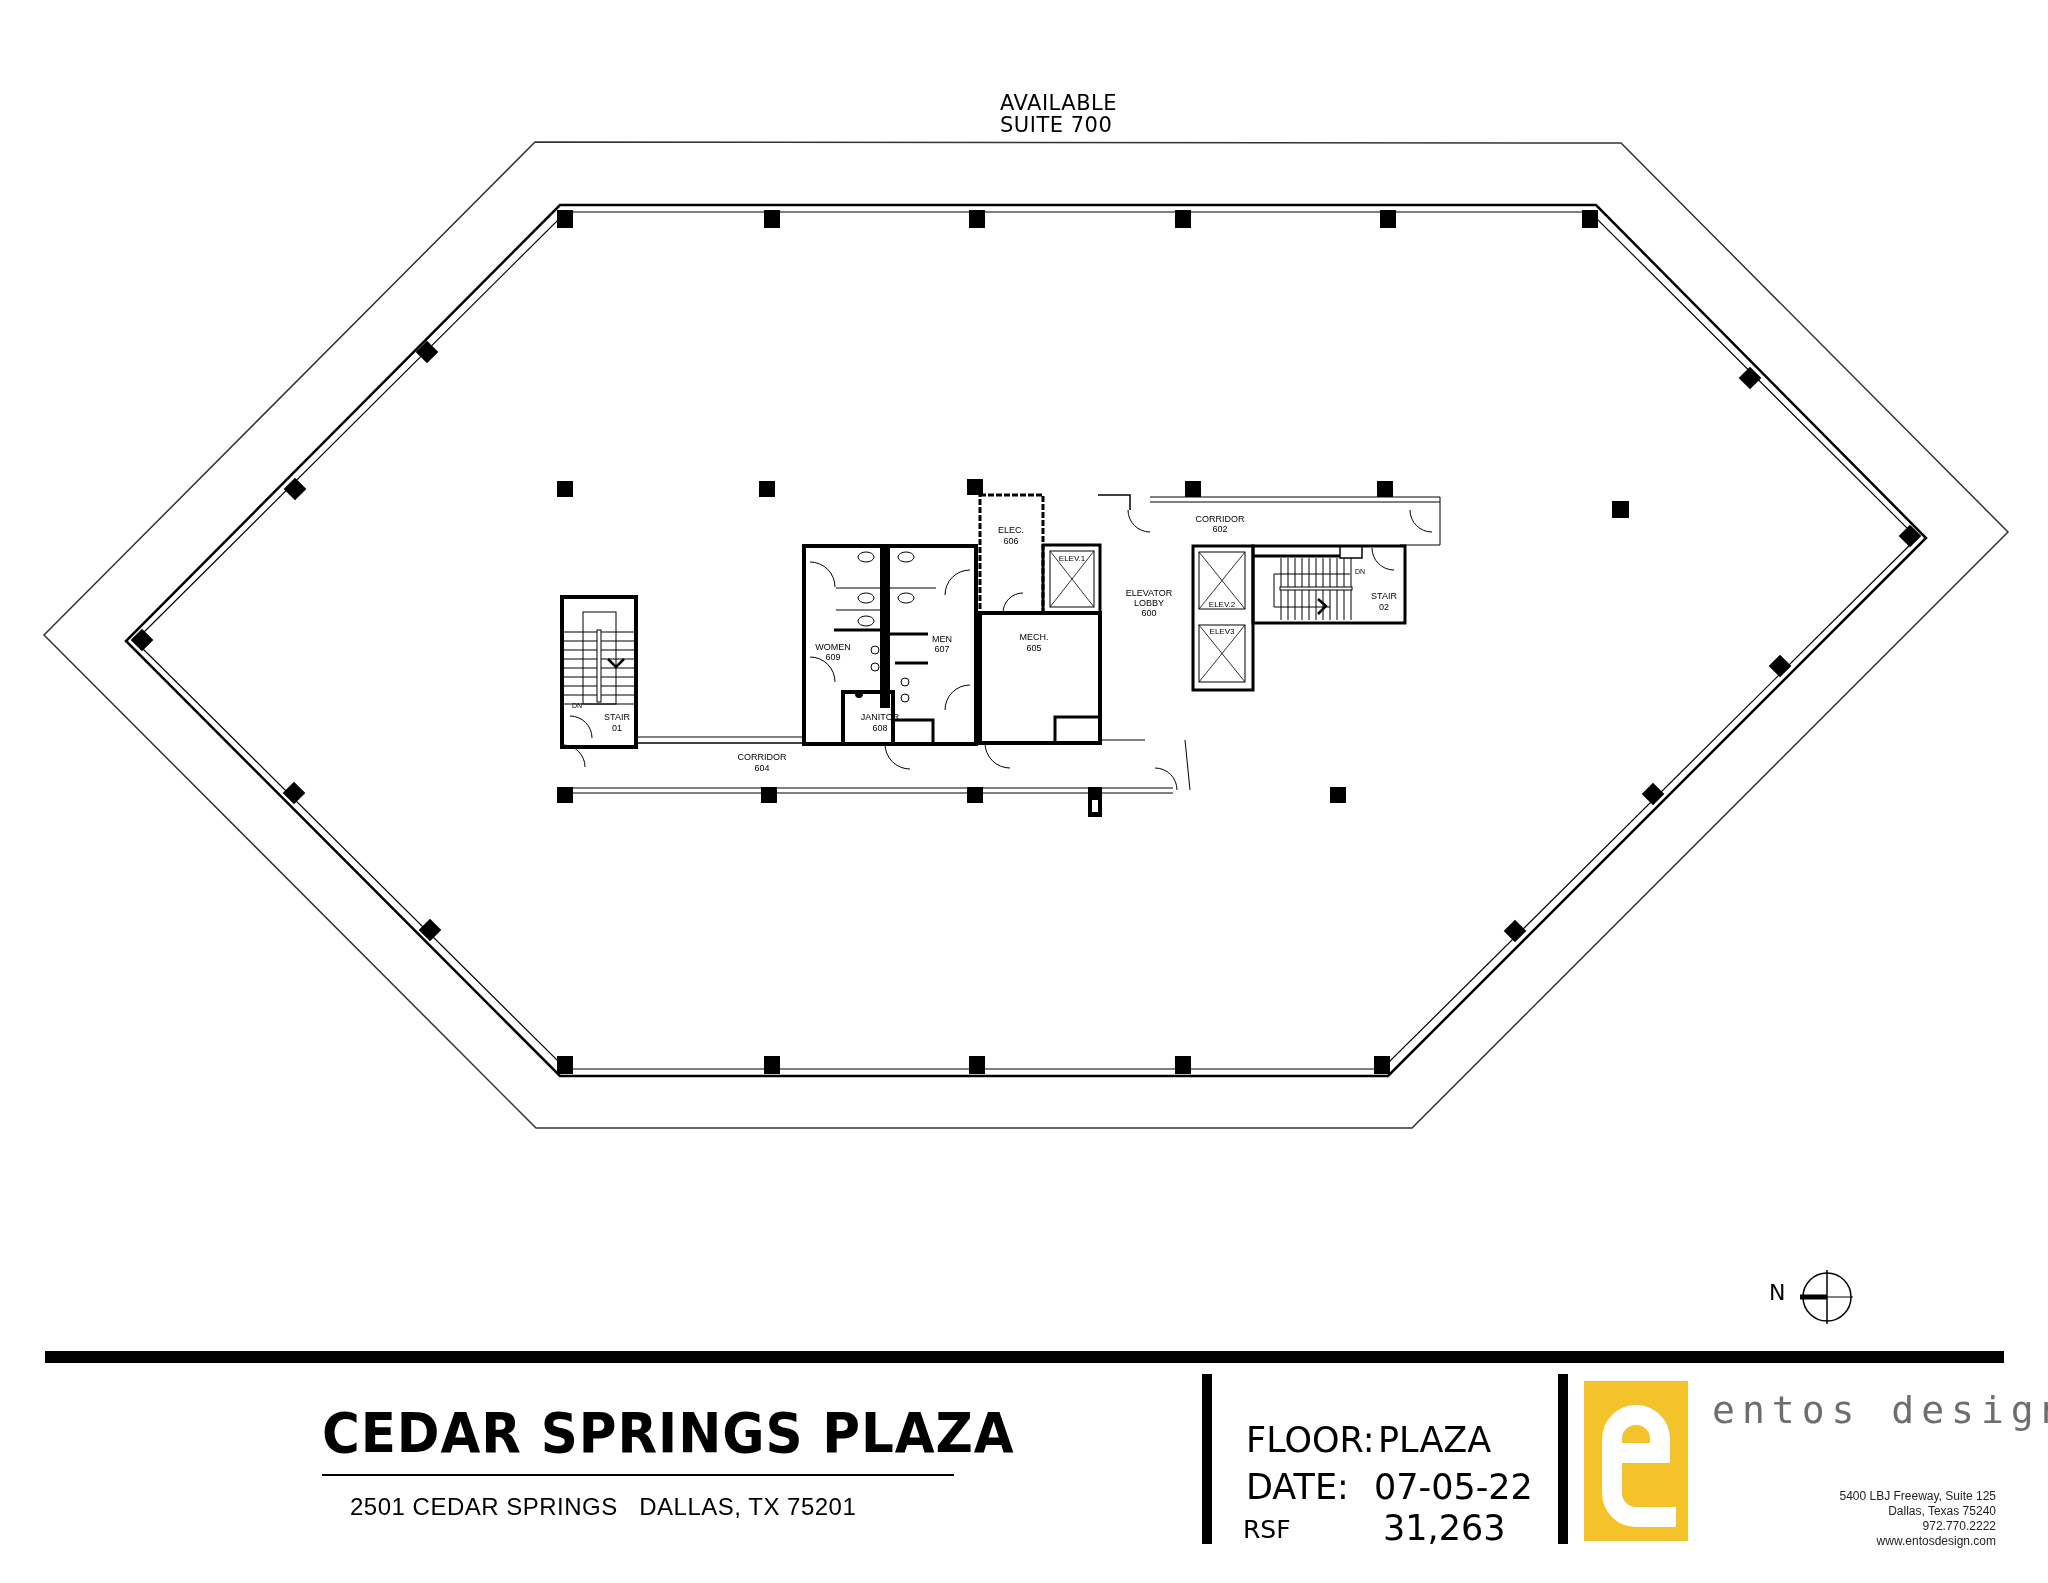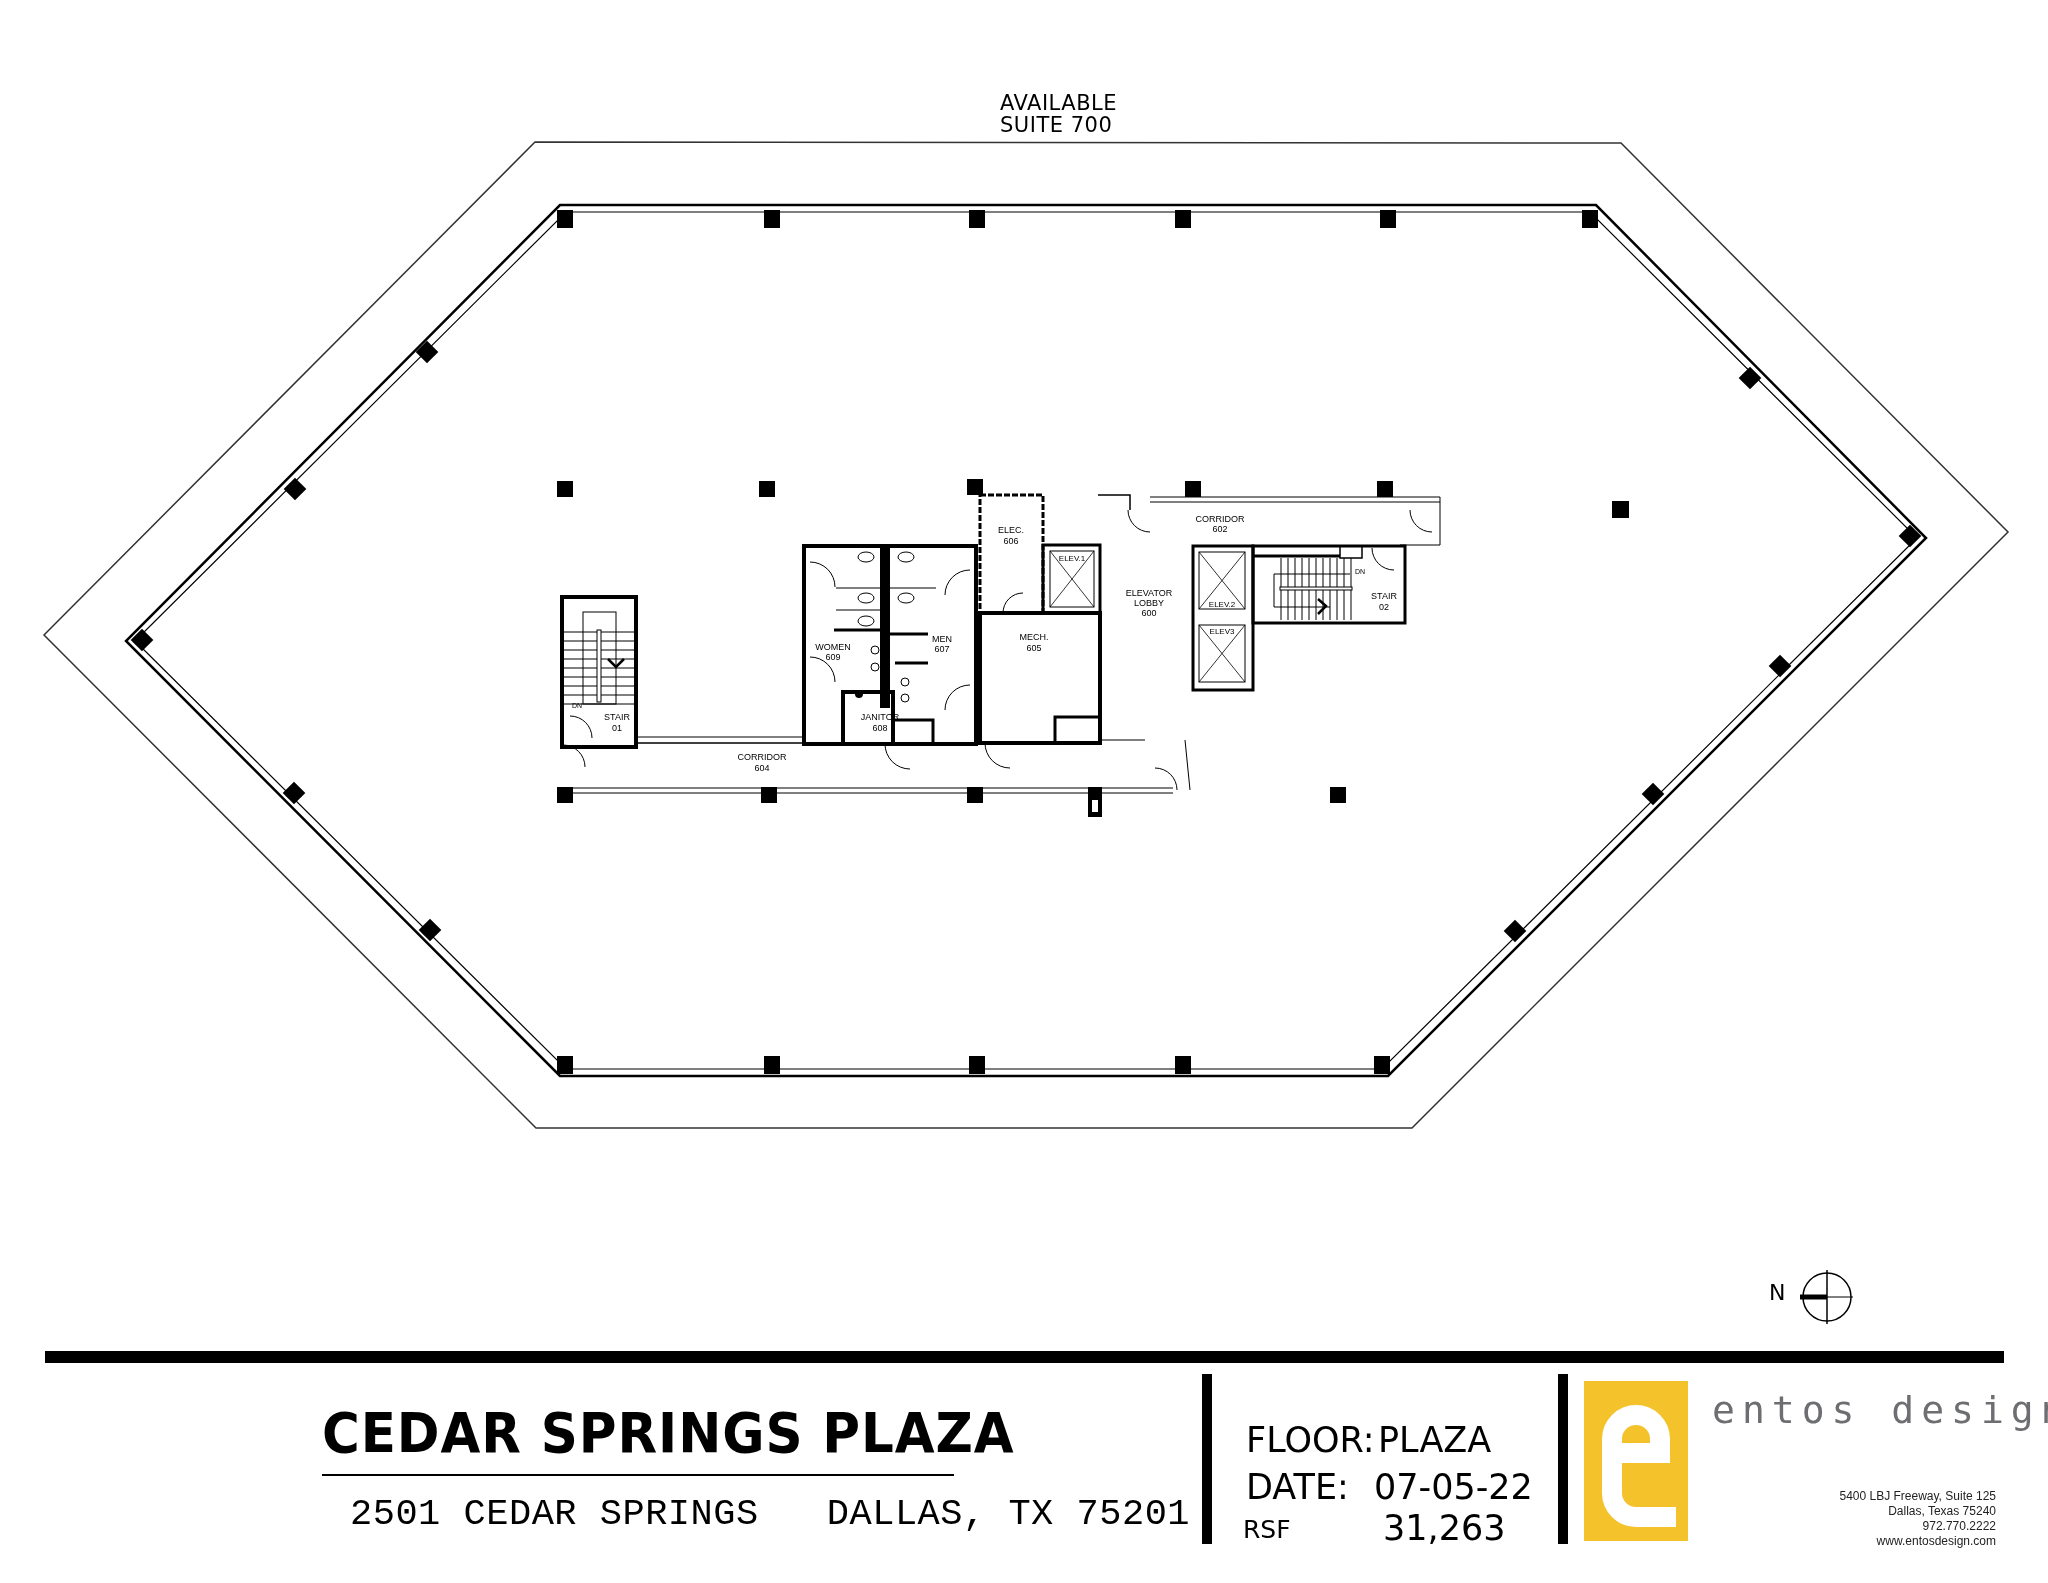--- a/index.html
+++ b/index.html
@@ -5,21 +5,21 @@
   html, body { margin: 0; padding: 0; background: #ffffff; }
   body { width: 2048px; height: 1583px; position: relative; overflow: hidden; font-family: "Liberation Sans", sans-serif; color: #000; }
   #plan { position: absolute; left: 0; top: 0; }
   .suite-label { position: absolute; left: 1000px; top: 92px; width: 200px; text-align: left; font-family: "DejaVu Sans", sans-serif; font-size: 21px; line-height: 22px; letter-spacing: 0.5px; }
   .suite-label div { white-space: nowrap; }
   .room-label { font-family: "Liberation Sans", sans-serif; font-size: 9px; fill: #000; text-anchor: middle; }
   .title-block { position: absolute; left: 0; top: 0; width: 2048px; height: 1583px; pointer-events: none; }
   .tb-bar { position: absolute; left: 45px; top: 1351px; width: 1959px; height: 12px; background: #000; }
   .project-title { position: absolute; left: 322px; top: 1400px; font-family: "DejaVu Sans", sans-serif; font-size: 56px; font-weight: bold; letter-spacing: 1px; white-space: nowrap; transform: scaleX(0.92); transform-origin: left top; }
   .title-rule { position: absolute; left: 322px; top: 1474px; width: 632px; height: 2px; background: #000; }
-  .project-address { position: absolute; left: 350px; top: 1493px; font-family: Liberation Mono, monospace; font-size: 37px; white-space: nowrap; letter-spacing: 0.5px; }
+  .project-address { position: absolute; left: 350px; top: 1493px; font-family: Liberation Sans, sans-serif; font-size: 24px; white-space: nowrap; letter-spacing: 0.5px; }
   .vbar { position: absolute; top: 1374px; width: 10px; height: 170px; background: #000; }
   .vbar.left { left: 1202px; }
   .vbar.right { left: 1558px; }
   .info { position: absolute; font-family: "DejaVu Sans", sans-serif; font-size: 35px; white-space: nowrap; }
   .logo-box { position: absolute; left: 1584px; top: 1381px; width: 104px; height: 160px; background: #f4c22b; }
   .brand-name { position: absolute; left: 1712px; top: 1388px; font-family: "DejaVu Sans Mono", monospace; font-size: 38px; color: #6d6e71; letter-spacing: 7px; white-space: nowrap; }
   .brand-info { position: absolute; right: 52px; top: 1470px; text-align: right; font-family: "Liberation Sans", sans-serif; font-size: 12px; line-height: 15px; color: #222; margin-top: 19px; }
   .compass-label { position: absolute; left: 1769px; top: 1280px; font-family: "DejaVu Sans", sans-serif; font-size: 22px; }
 </style>
 </head>

